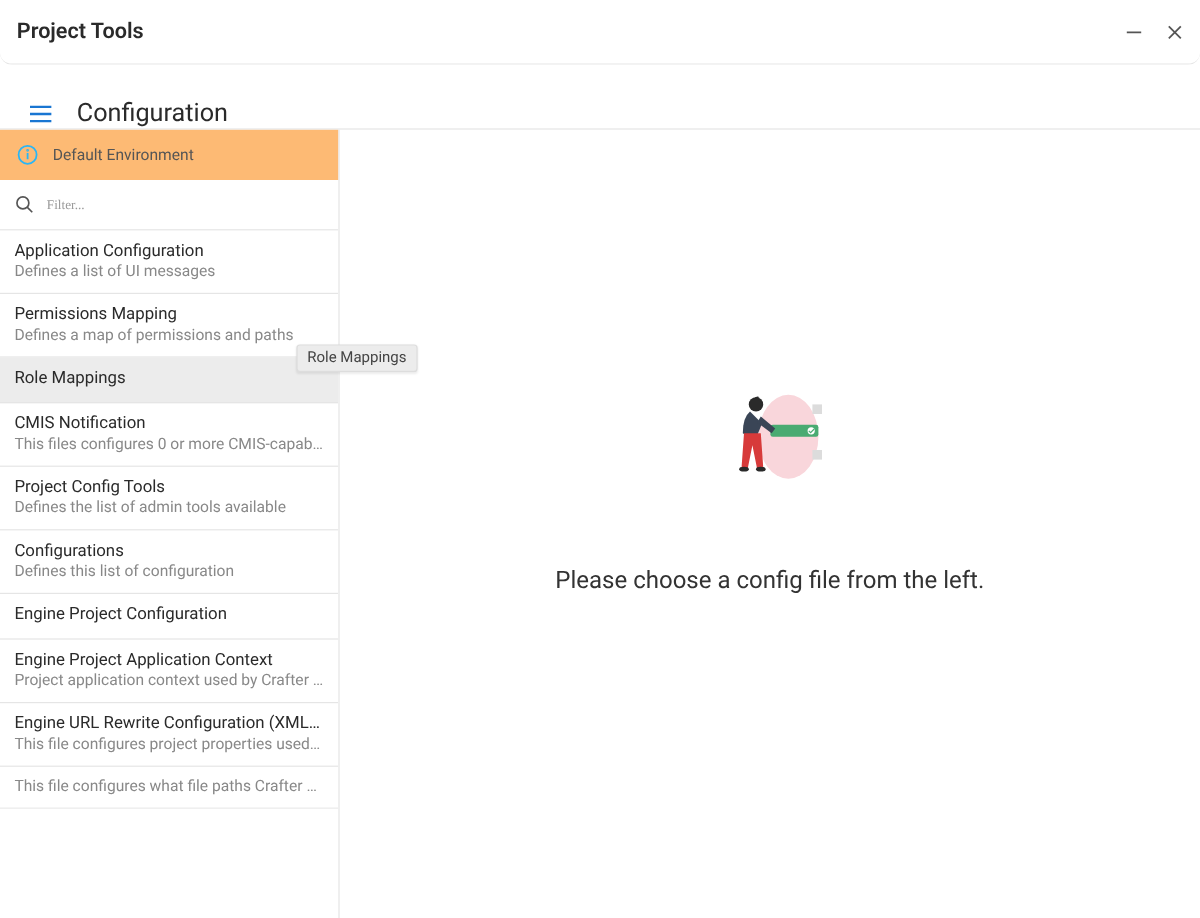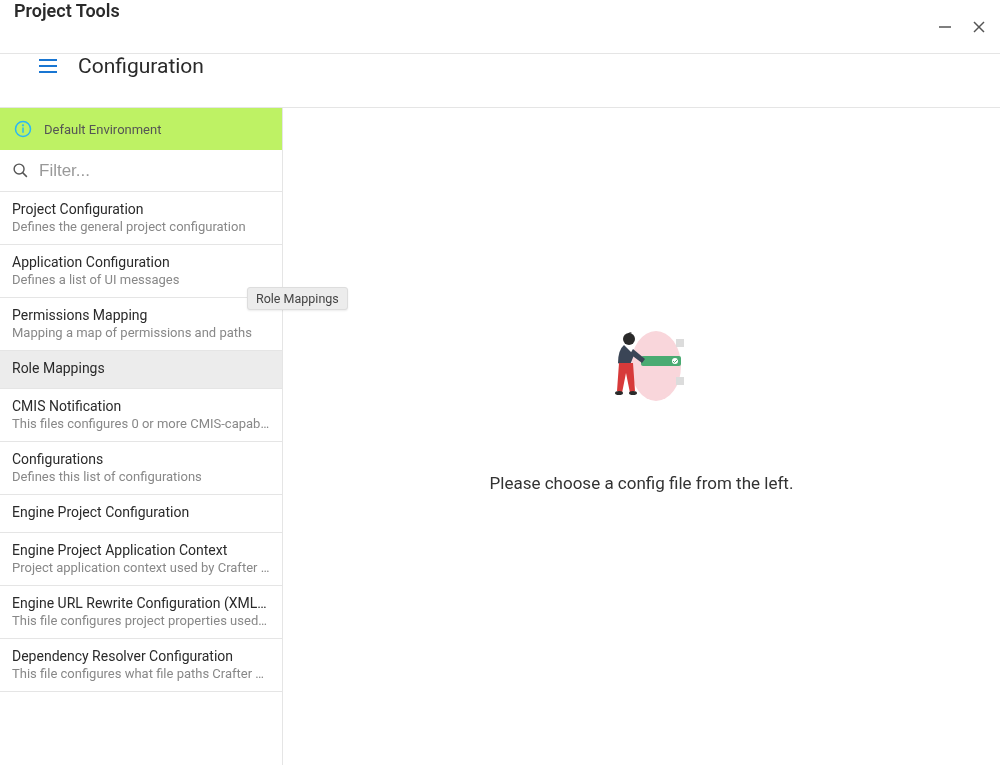--- a/index.html
+++ b/index.html
@@ -11,47 +11,49 @@
       font-family: -apple-system, BlinkMacSystemFont, "Segoe UI", Roboto, "Helvetica Neue", Arial, sans-serif;
       font-size: 14px;
       color: #333;
       background: #fff;
       width: 1000px;
       height: 765px;
       overflow: hidden;
     }
     .titlebar {
       display: flex;
+      align-items: center;
       justify-content: space-between;
       height: 54px;
       padding: 0 14px;
       border-bottom: 1px solid #e5e5e5;
+      border-radius: 10px;
     }
     .titlebar-title {
       font-size: 18px;
       font-weight: 600;
       color: #2a2a2a;
     }
     .window-controls {
       display: flex;
       gap: 20px;
       align-items: center;
     }
     .window-control {
       cursor: pointer;
       color: #555;
       display: inline-flex;
       align-items: center;
       justify-content: center;
     }
     .header {
       display: flex;
-      align-items: flex-start;
+      align-items: flex-end;
       height: 54px;
-      padding: 0 28px;
+      padding: 0 14px;
       border-bottom: 1px solid #e5e5e5;
       gap: 18px;
     }
     .hamburger {
       color: #1976d2;
       cursor: pointer;
       display: inline-flex;
       width: 24px;
       height: 24px;
       align-items: center;
@@ -71,21 +73,21 @@
       width: 283px;
       border-right: 1px solid #e5e5e5;
       overflow-y: auto;
       flex-shrink: 0;
       display: flex;
       flex-direction: column;
     }
     .env-banner {
       display: flex;
       align-items: center;
-      background: #bef264;
+      background: #fdba74;
       height: 42px;
       padding: 0 14px;
       gap: 12px;
     }
     .env-banner-text {
       color: #555;
       font-size: 13px;
     }
     .info-icon {
       color: #29b6f6;
@@ -99,24 +101,25 @@
       gap: 10px;
       border-bottom: 1px solid #e5e5e5;
     }
     .search-icon {
       color: #555;
       display: inline-flex;
     }
     .filter-input {
       border: none;
       outline: none;
-      font-size: 17px;
+      font-size: 11px;
       color: #6d28d9;
       flex: 1;
       background: transparent;
+      font-family: Liberation Serif, serif;
     }
     .filter-input::placeholder {
       color: #999;
     }
     .config-list {
       overflow-y: auto;
     }
     .config-item {
       padding: 9px 12px 10px 12px;
       border-bottom: 1px solid #e5e5e5;
@@ -149,21 +152,21 @@
       position: relative;
     }
     .empty-state {
       display: flex;
       flex-direction: column;
       align-items: center;
       gap: 18px;
       margin-top: -60px;
     }
     .empty-text {
-      font-size: 17px;
+      font-size: 20px;
       color: #333;
       margin-top: 34px;
     }
     .tooltip {
       position: absolute;
       left: 247px;
       top: 287px;
       background: #ececec;
       border: 1px solid #ddd;
       border-radius: 3px;
@@ -225,55 +228,54 @@
       <span class="search-icon">
         <svg width="17" height="17" viewBox="0 0 24 24" fill="none" stroke="currentColor" stroke-width="2">
             <circle cx="10" cy="10" r="7"></circle>
             <line x1="15" y1="15" x2="21" y2="21"></line>
           </svg>
       </span>
       <input class="filter-input" placeholder="Filter..." style="">
     </div>
     <div class="config-list">
       <div class="config-item">
-        <div class="item-title">Project Configuration</div>
-        <div class="item-desc">Defines the general project configuration</div>
-      </div>
-      <div class="config-item">
         <div class="item-title">Application Configuration</div>
         <div class="item-desc">Defines a list of UI messages</div>
       </div>
       <div class="config-item">
         <div class="item-title">Permissions Mapping</div>
-        <div class="item-desc">Mapping a map of permissions and paths</div>
+        <div class="item-desc">Defines a map of permissions and paths</div>
       </div>
       <div class="config-item selected">
         <div class="item-title">Role Mappings</div>
       </div>
       <div class="config-item">
         <div class="item-title">CMIS Notification</div>
         <div class="item-desc">This files configures 0 or more CMIS-capable rep…</div>
       </div>
       <div class="config-item">
+        <div class="item-title">Project Config Tools</div>
+        <div class="item-desc">Defines the list of admin tools available</div>
+      </div>
+      <div class="config-item">
         <div class="item-title">Configurations</div>
-        <div class="item-desc">Defines this list of configurations</div>
+        <div class="item-desc">Defines this list of configuration</div>
       </div>
       <div class="config-item">
         <div class="item-title">Engine Project Configuration</div>
       </div>
       <div class="config-item">
         <div class="item-title">Engine Project Application Context</div>
         <div class="item-desc">Project application context used by Crafter Engine</div>
       </div>
       <div class="config-item">
         <div class="item-title">Engine URL Rewrite Configuration (XML Style)</div>
         <div class="item-desc">This file configures project properties used by Cr…</div>
       </div>
       <div class="config-item">
-        <div class="item-title">Dependency Resolver Configuration</div>
         <div class="item-desc">This file configures what file paths Crafter consid…</div>
       </div>
     </div>
   </div>
 
   <div class="main">
     <div class="empty-state">
       <svg class="illustration" viewBox="0 0 100 100">
         <ellipse cx="65" cy="45" rx="25" ry="35" fill="#f9d6db"></ellipse>
         <rect x="50" y="35" width="40" height="10" rx="2" fill="#4aab72"></rect>

